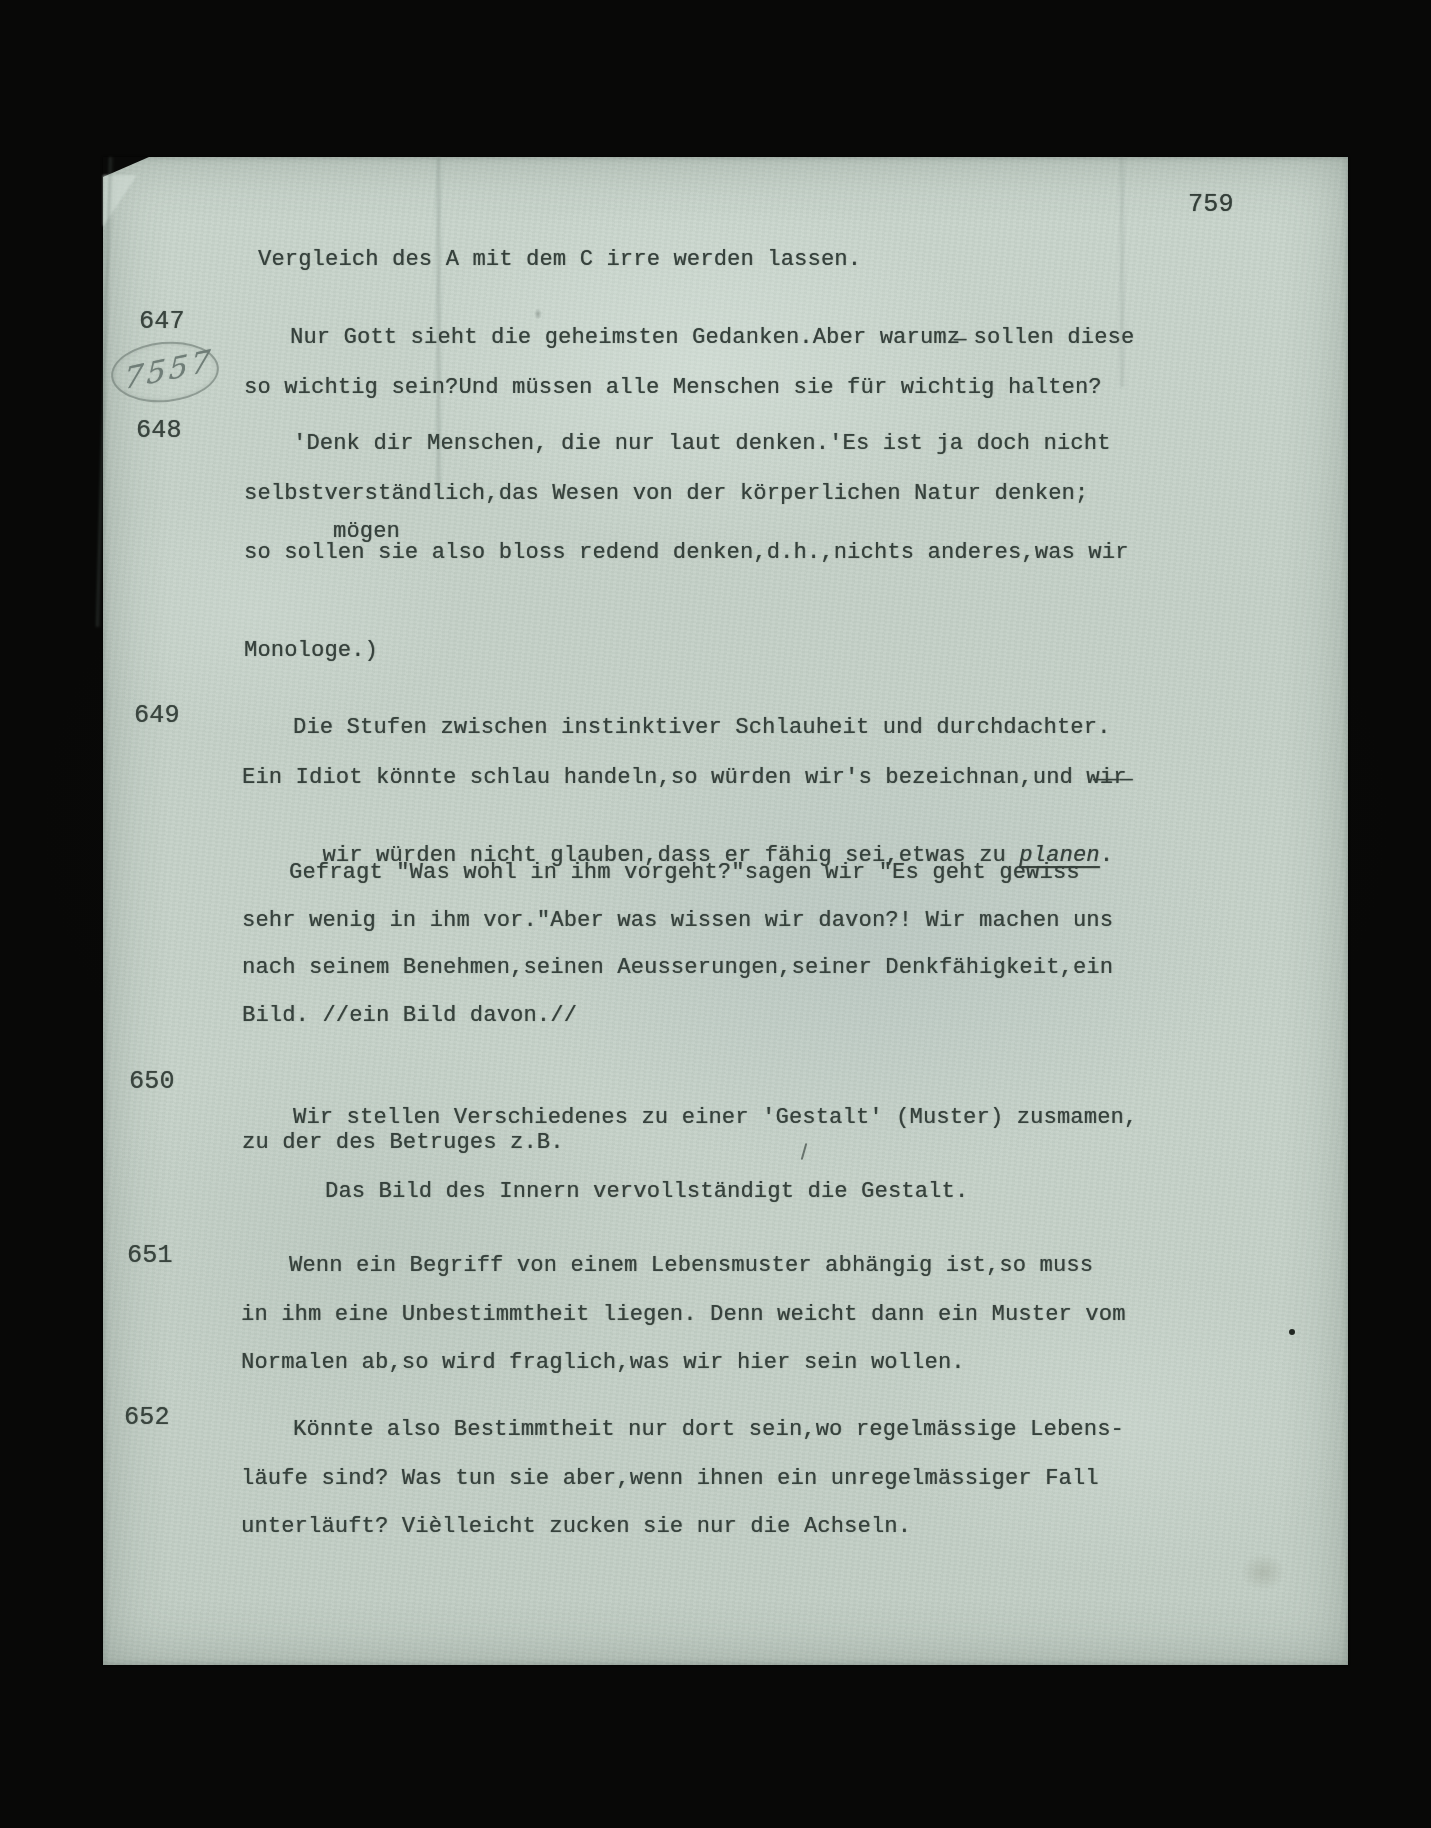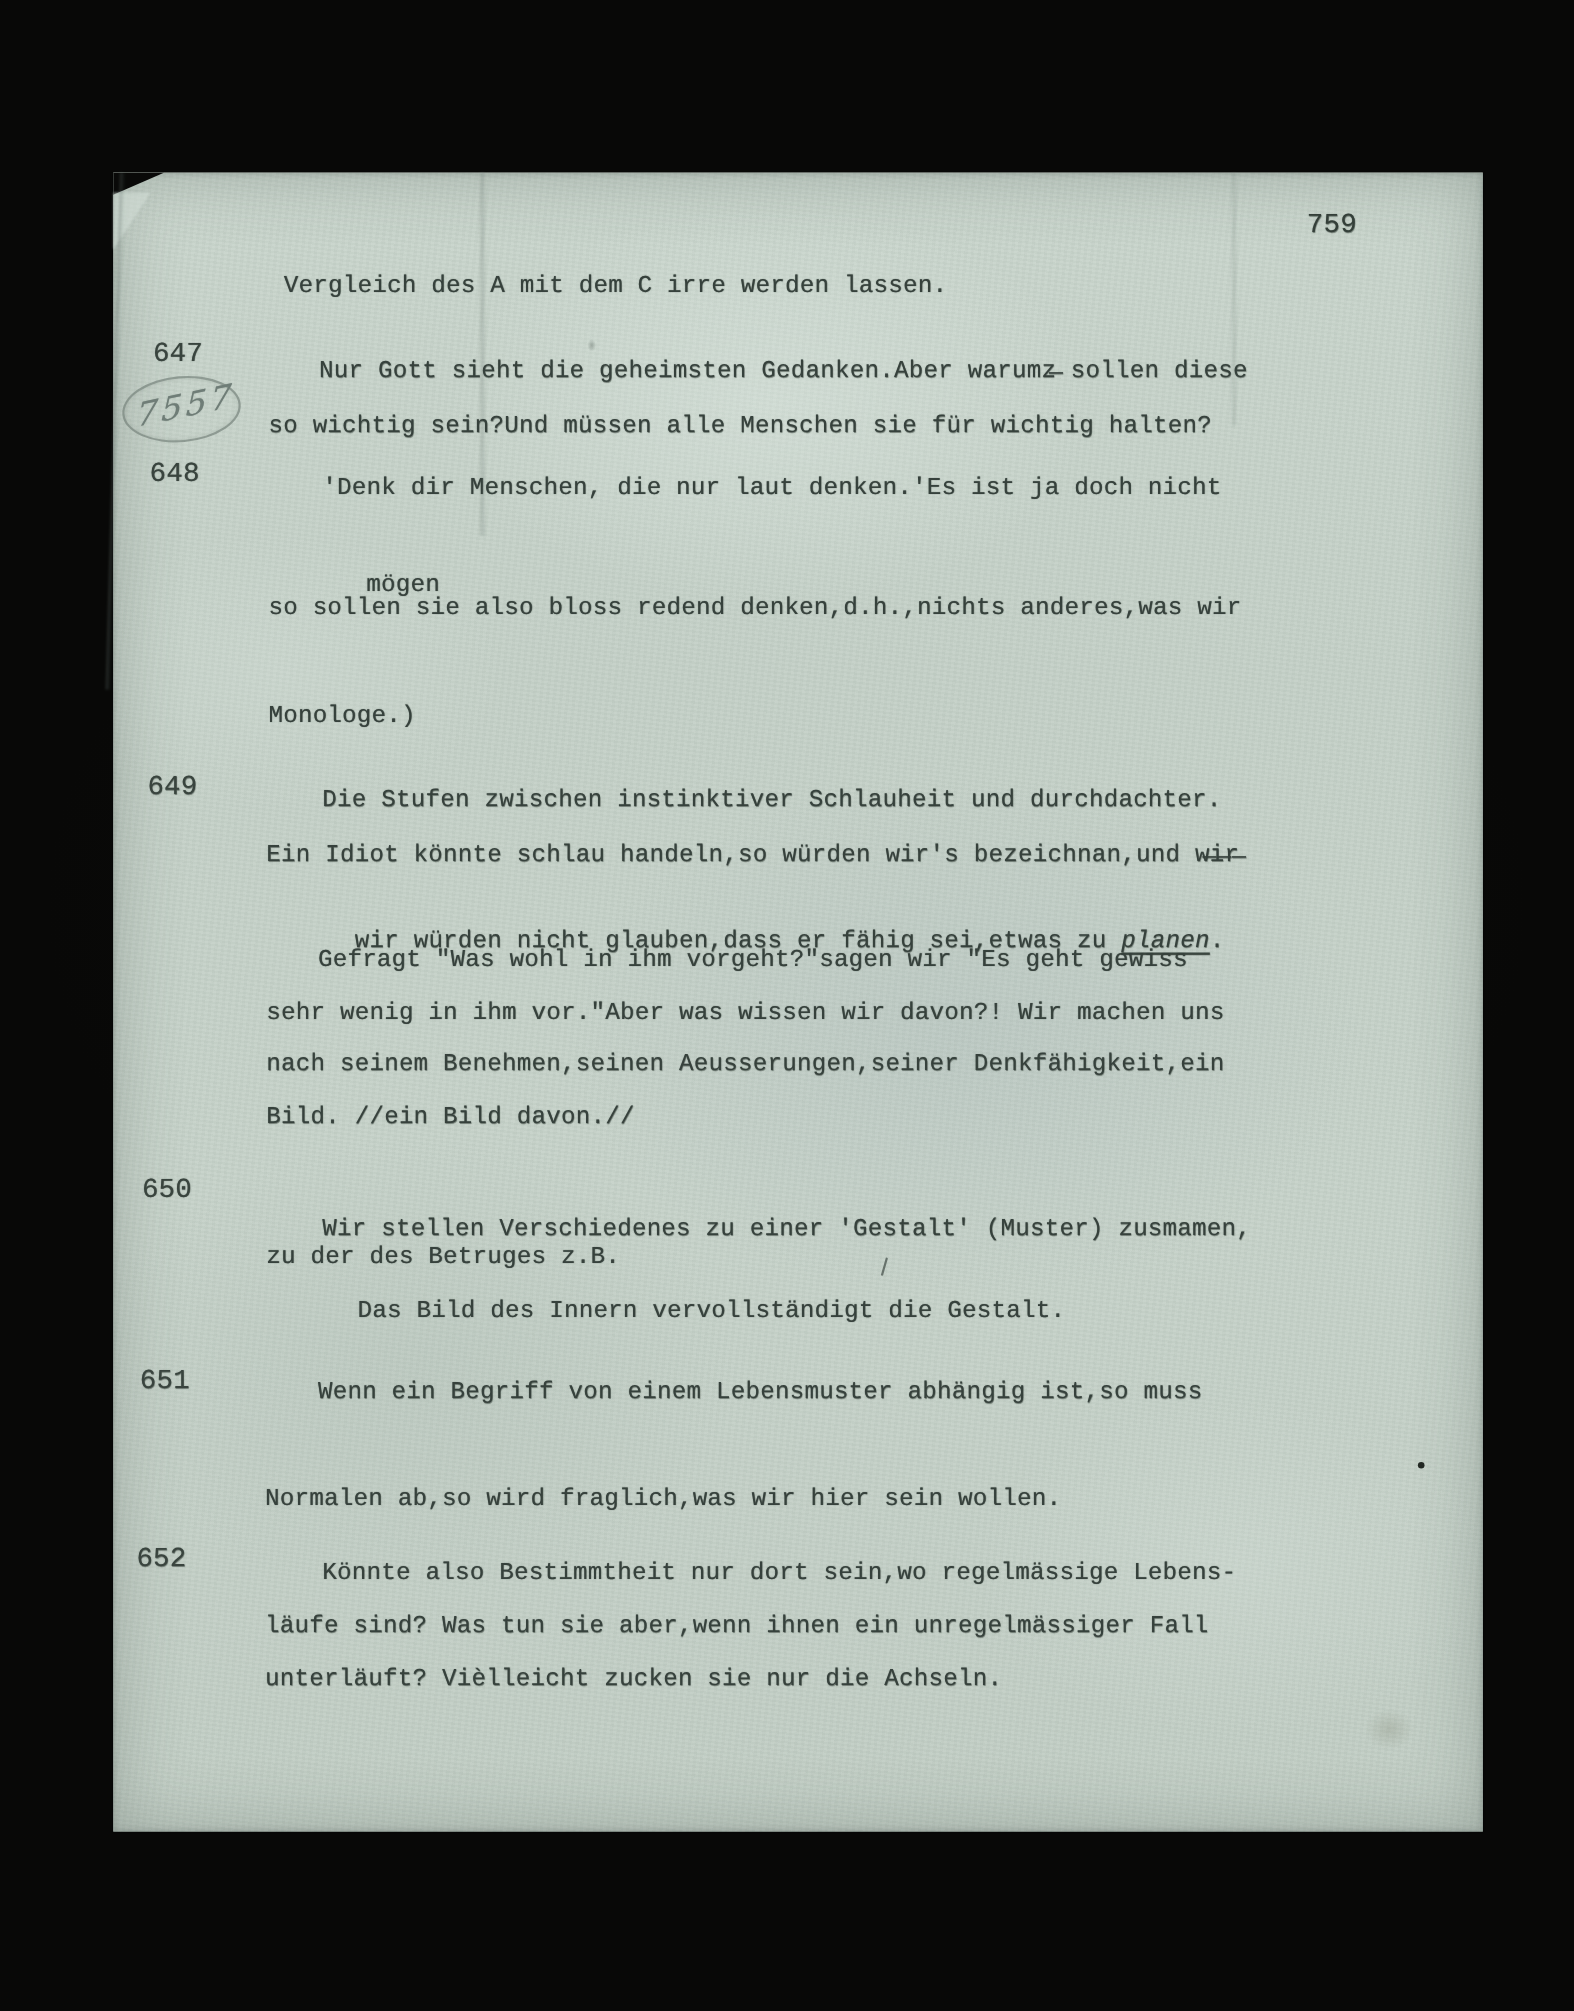--- a/index.html
+++ b/index.html
@@ -176,20 +176,21 @@
 
     <div class="typed margin-num" style="left:36px; top:150px;">647</div>
     <div class="stamp">
       <span>7557</span>
     </div>
     <div class="typed" style="left:187px; top:166px;">Nur Gott sieht die geheimsten Gedanken.Aber warumz̶ sollen diese</div>
     <div class="typed" style="left:141px; top:216px;">so wichtig sein?Und müssen alle Menschen sie für wichtig halten?</div>
 
     <div class="typed margin-num" style="left:33px; top:259px;">648</div>
     <div class="typed" style="left:190px; top:272px;">'Denk dir Menschen, die nur laut denken.'Es ist ja doch nicht</div>
+    <div class="typed" style="left:141px; top:322px;">selbstverständlich,das Wesen von der körperlichen Natur denken;</div>
     <div class="typed" style="left:230px; top:360px;">mögen</div>
     <div class="typed" style="left:141px; top:381px;">so sollen sie also bloss redend denken,d.h.,nichts anderes,was wir</div>
     <div class="typed" style="left:141px; top:479px;">Monologe.)</div>
 
     <div class="typed margin-num" style="left:31px; top:544px;">649</div>
     <div class="typed" style="left:190px; top:556px;">Die Stufen zwischen instinktiver Schlauheit und durchdachter.</div>
     <div class="typed" style="left:139px; top:606px;">Ein Idiot könnte schlau handeln,so würden wir's bezeichnan,und w̶i̶r̶</div>
     <div class="typed" style="left:139px; top:654px;">
       <span>wir würden nicht glauben,dass er fähig sei,etwas zu </span><span class="uline">planen</span><span>.</span>
     </div>
@@ -199,20 +200,21 @@
     <div class="typed" style="left:139px; top:844px;">Bild. //ein Bild davon.//</div>
 
     <div class="typed margin-num" style="left:26px; top:910px;">650</div>
     <div class="typed" style="left:190px; top:922px;margin-top:24px;">Wir stellen Verschiedenes zu einer 'Gestalt' (Muster) zusmamen,</div>
     <div class="typed" style="left:139px; top:971px;">zu der des Betruges z.B.</div>
     <div class="typed" style="left:186px; top:1020px;margin-left:36px;">Das Bild des Innern vervollständigt die Gestalt.</div>
     <div class="stray-slash"></div>
 
     <div class="typed margin-num" style="left:24px; top:1084px;">651</div>
     <div class="typed" style="left:186px; top:1094px;">Wenn ein Begriff von einem Lebensmuster abhängig ist,so muss</div>
+    <div class="typed" style="left:138px; top:1143px;">in ihm eine Unbestimmtheit liegen. Denn weicht dann ein Muster vom</div>
     <div class="typed" style="left:138px; top:1191px;">Normalen ab,so wird fraglich,was wir hier sein wollen.</div>
     <div class="ink-dot"></div>
 
     <div class="typed margin-num" style="left:21px; top:1246px;">652</div>
     <div class="typed" style="left:190px; top:1258px;">Könnte also Bestimmtheit nur dort sein,wo regelmässige Lebens-</div>
     <div class="typed" style="left:138px; top:1307px;">läufe sind? Was tun sie aber,wenn ihnen ein unregelmässiger Fall</div>
     <div class="typed" style="left:138px; top:1355px;">unterläuft? Vièlleicht zucken sie nur die Achseln.</div>
 
   </div>
 </div>

